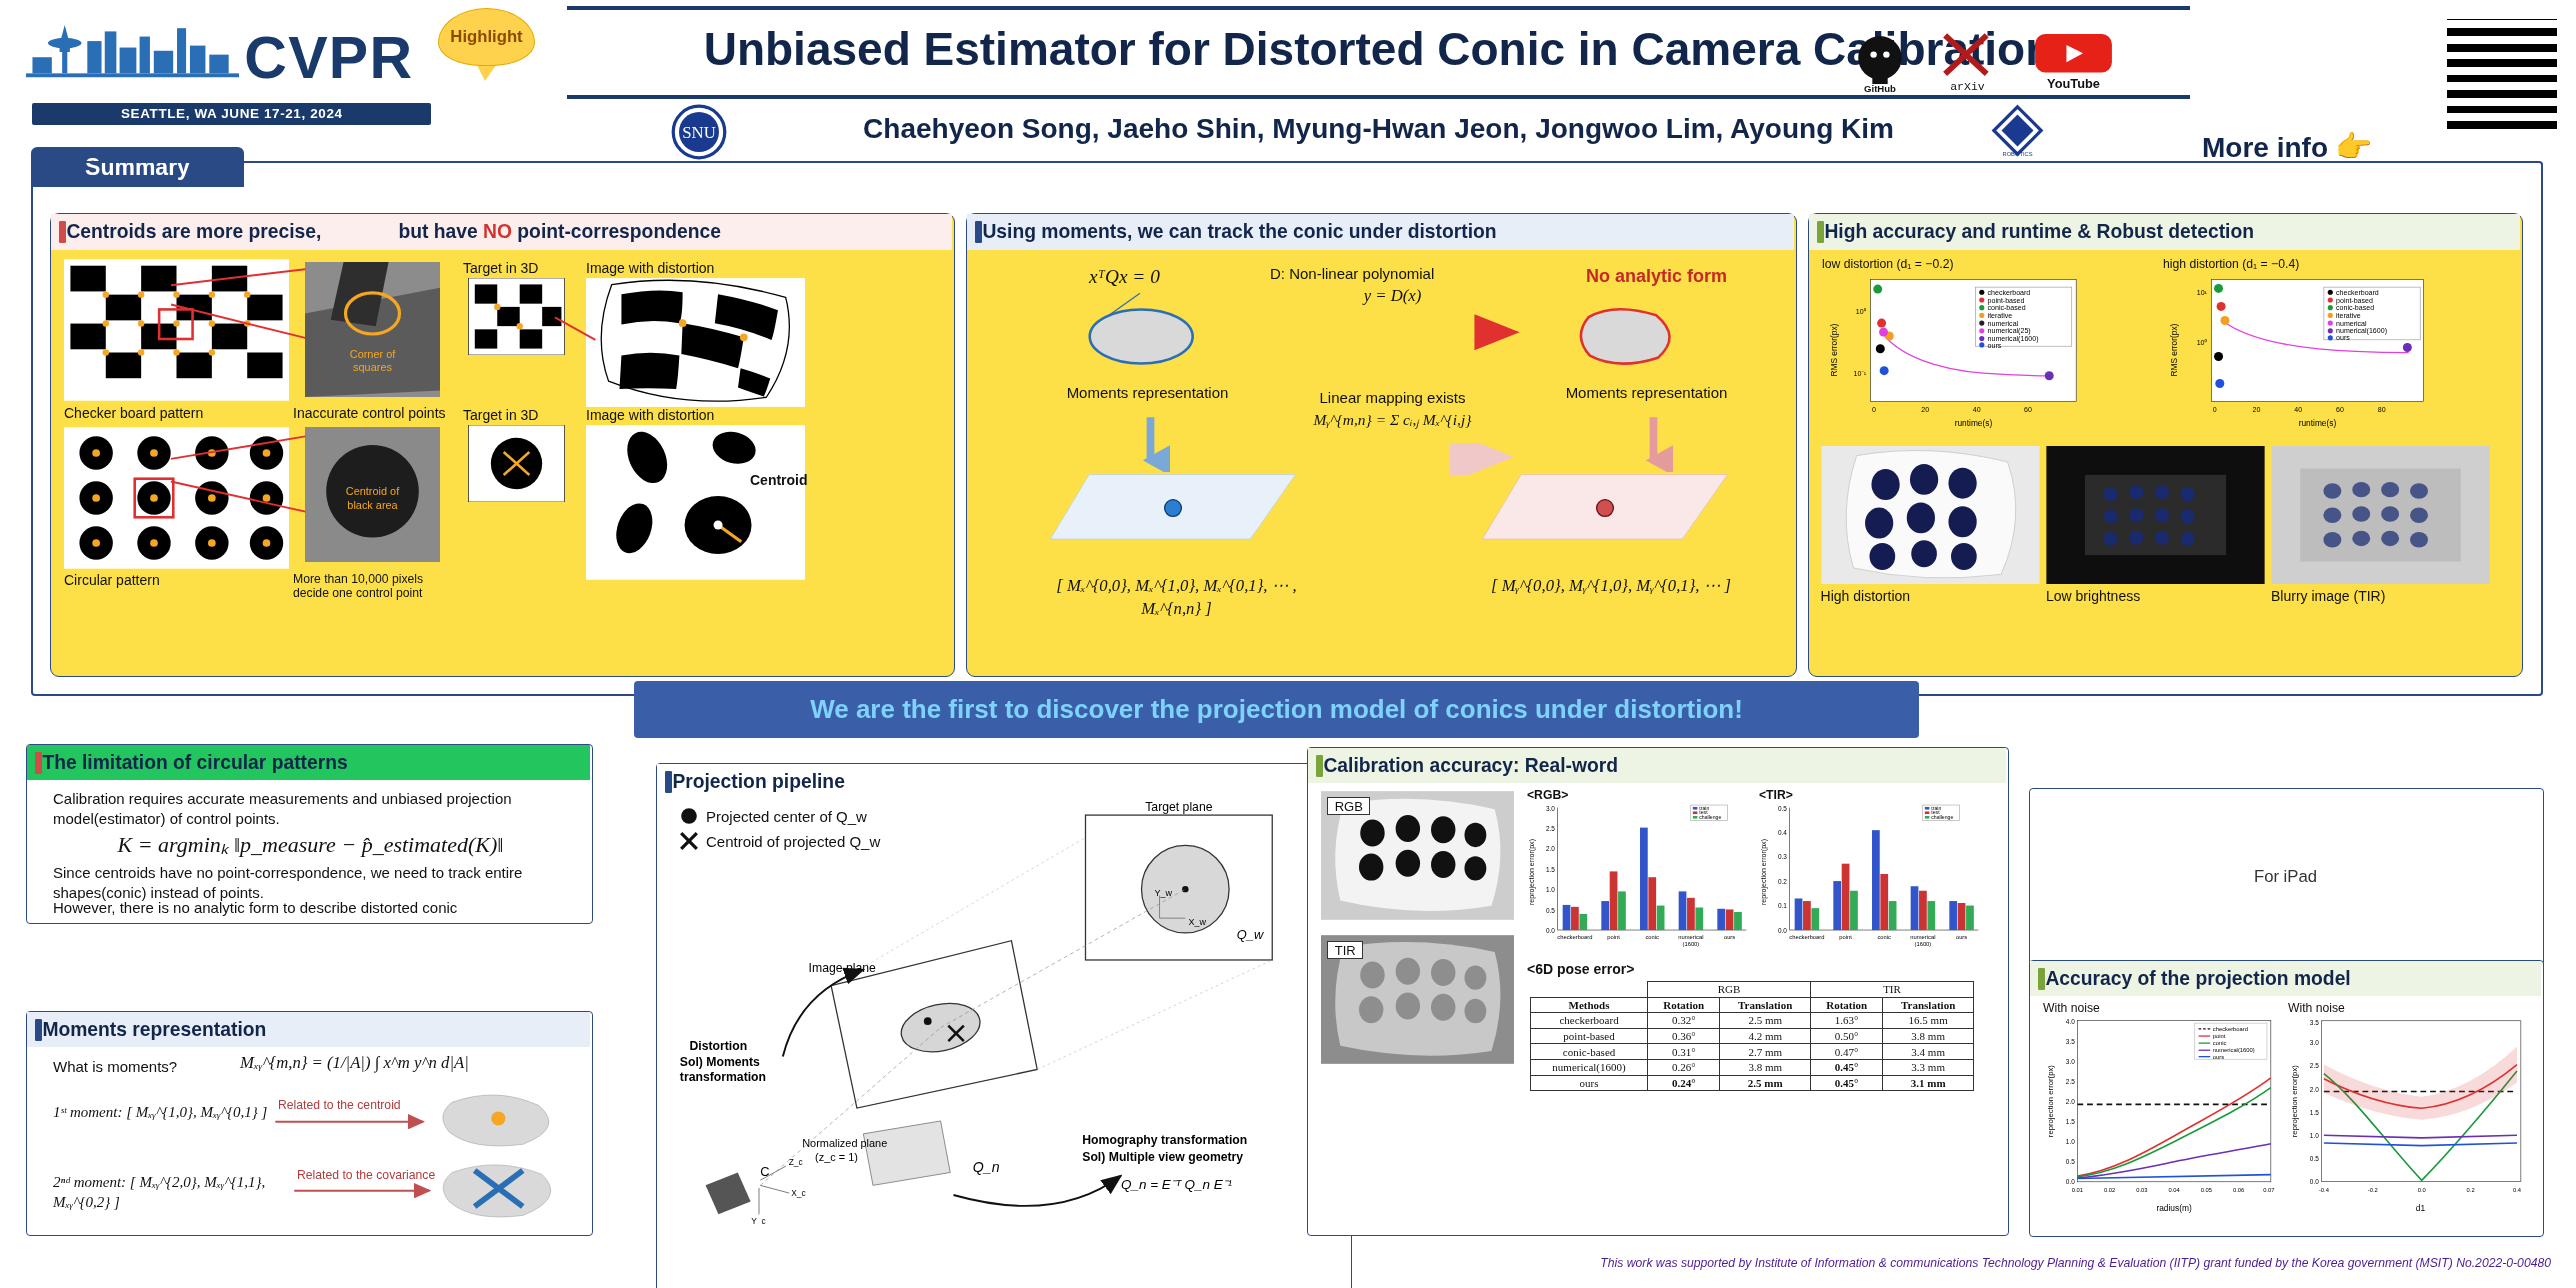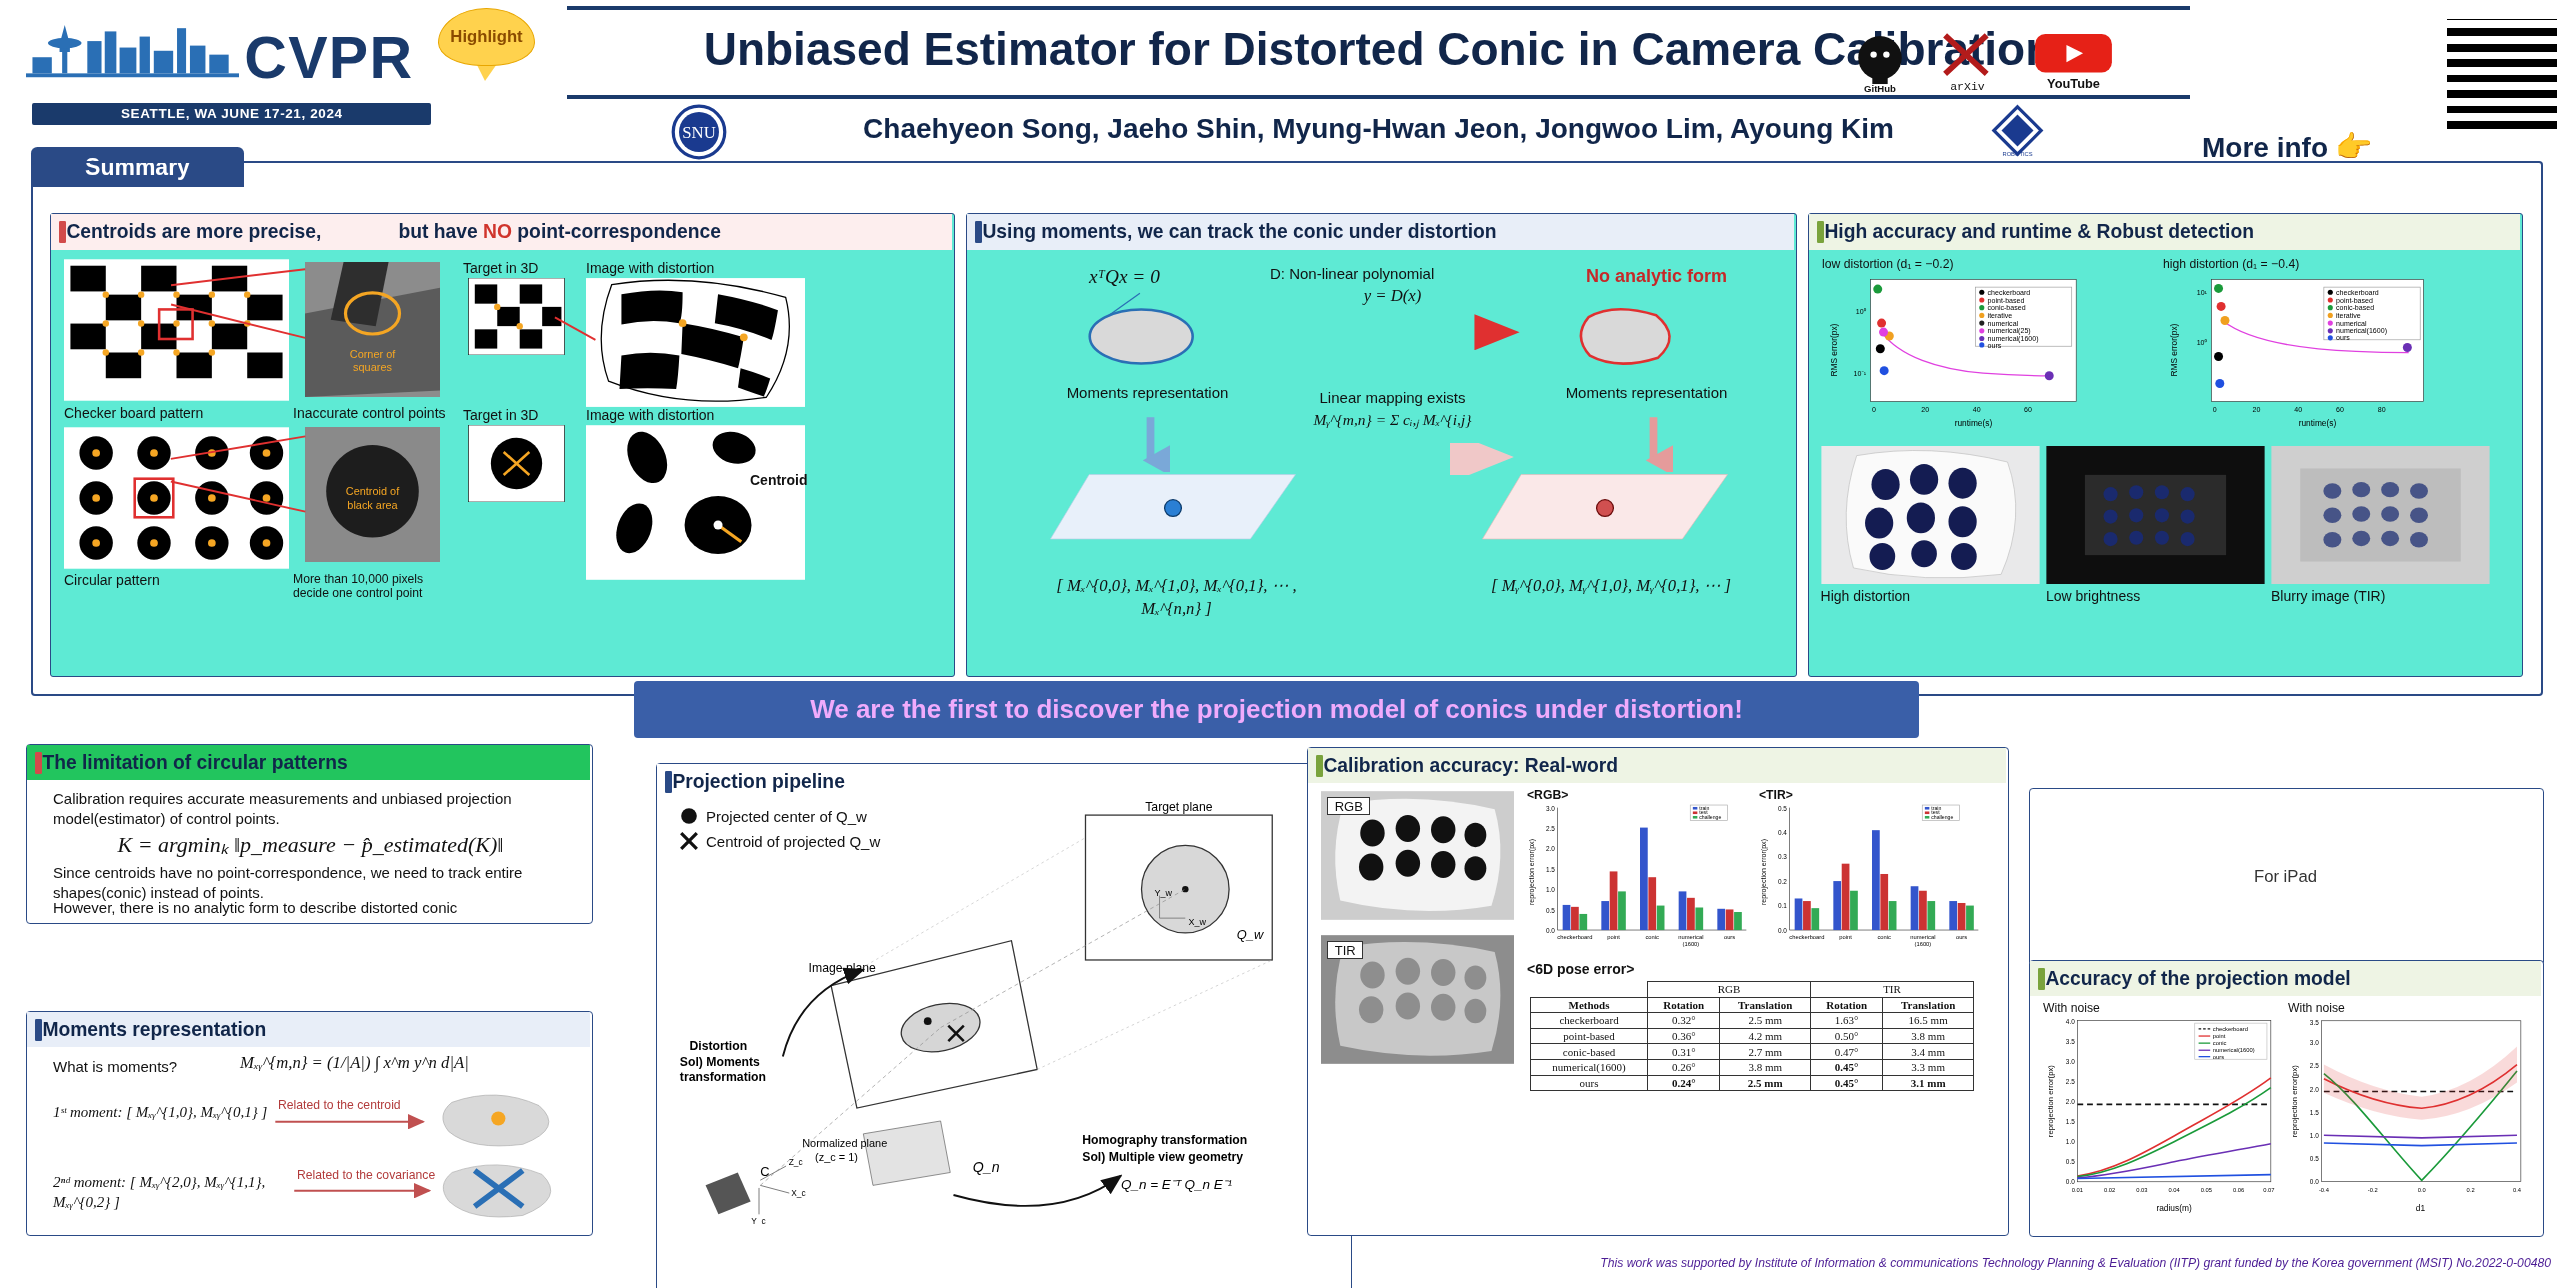--- a/index.html
+++ b/index.html
@@ -40,40 +40,40 @@
   #qr { position:absolute; left:2441px; top:13px; width:122px; height:122px; background:
       repeating-linear-gradient(0deg,#000 0 7.7px,#fff 7.7px 15.5px),
       repeating-linear-gradient(90deg,#000 0 7.7px,transparent 7.7px 15.5px);
       border:6.4px solid #fff; }
 
   
   #summary-panel { position:absolute; left:31px; top:161px; width:2512px; height:535px; border:2.6px solid #2a4a86; border-radius:3.9px; }
   #summary-tab { position:absolute; left:31px; top:147px; width:213px; height:40px; background:#2a4a86; border-radius:6.4px 6.4px 0 0; }
   #summary-tab span { display:block; line-height:40px; text-align:center; color:#fff; font-size:23px; font-weight:bold;}
 
-  .subpanel { position:absolute; border:1.9px solid #2a4a86; border-radius:3px; background:#5eead4;}
+  .subpanel { position:absolute; border:1.9px solid #2a4a86; border-radius:9px; background:#fde047;}
   .sect-bar { width:7.7px; height:22px; border-radius:1.3px; }
   .sect-title { font-size:19.3px; font-weight:bold; color:#11264a; }
 
   
   #sp-left { left:50px; top:213px; width:905px; height:464px; }
   #sp-left .hdr { position:absolute; left:0; top:0; width:901px; height:36px; background:#fdeeee; display:flex; align-items:center; }
   .lbl { position:absolute; font-size:14px; text-align:left; color:#111; }
 
   
   #sp-mid { left:966px; top:213px; width:831px; height:464px; }
   #sp-mid .hdr { position:absolute; left:0; top:0; width:827px; height:36px; background:#e8eef8; display:flex; align-items:center; }
 
   
   #sp-right { left:1808px; top:213px; width:715px; height:464px; }
   #sp-right .hdr { position:absolute; left:0; top:0; width:711px; height:36px; background:#eef4e4; display:flex; align-items:center; }
 
   
   #banner { position:absolute; left:634px; top:681px; width:1285px; height:57px; background:#3a5fa8; border-radius:3.9px; display:flex; align-items:center; justify-content:center; }
-  #banner span { color:#f0abfc; font-size:26px; font-weight:bold; }
+  #banner span { color:#7dd3fc; font-size:26px; font-weight:bold; }
 
   
   .panel { position:absolute; border:1.9px solid #2a4a86; border-radius:3.9px; background:#fff; }
   #p-limit { left:26px; top:744px; width:567px; height:180px; }
   #p-limit .hdr { position:absolute; left:0; top:0; width:563px; height:35px; background:#22c55e; display:flex; align-items:center;}
   #p-moments { left:26px; top:1011px; width:567px; height:225px; }
   #p-moments .hdr { position:absolute; left:0; top:0; width:563px; height:35px; background:#e8eef8; display:flex; align-items:center;}
   #p-proj { left:612px; top:763px; width:696px; height:552px;margin-left:44px; }
   #p-proj .hdr { position:absolute; left:0; top:0; width:692px; height:35px; background:#fff; display:flex; align-items:center;}
   #p-calib { left:1307px; top:747px; width:702px; height:489px; }

